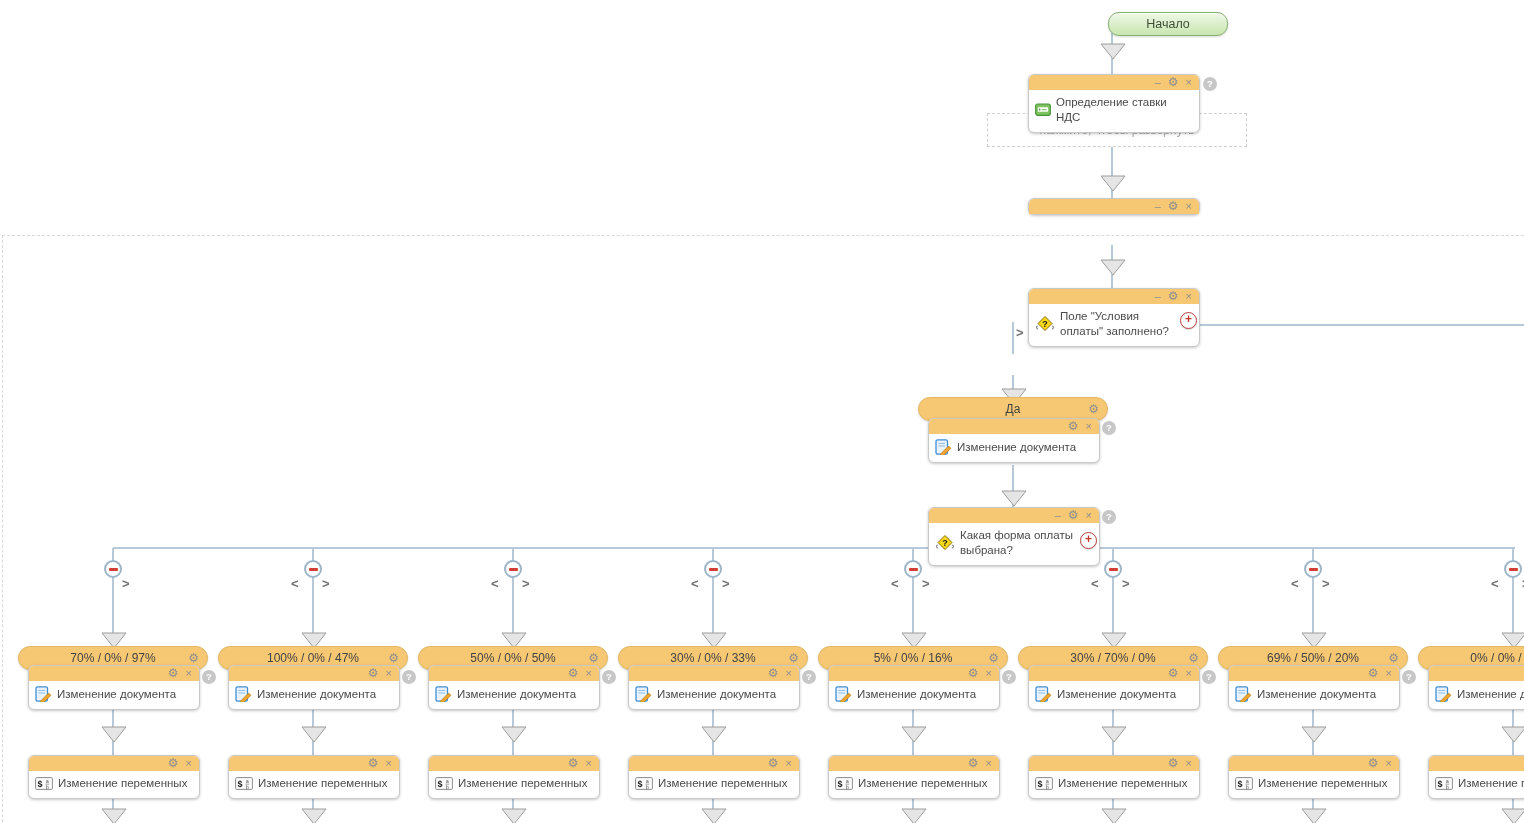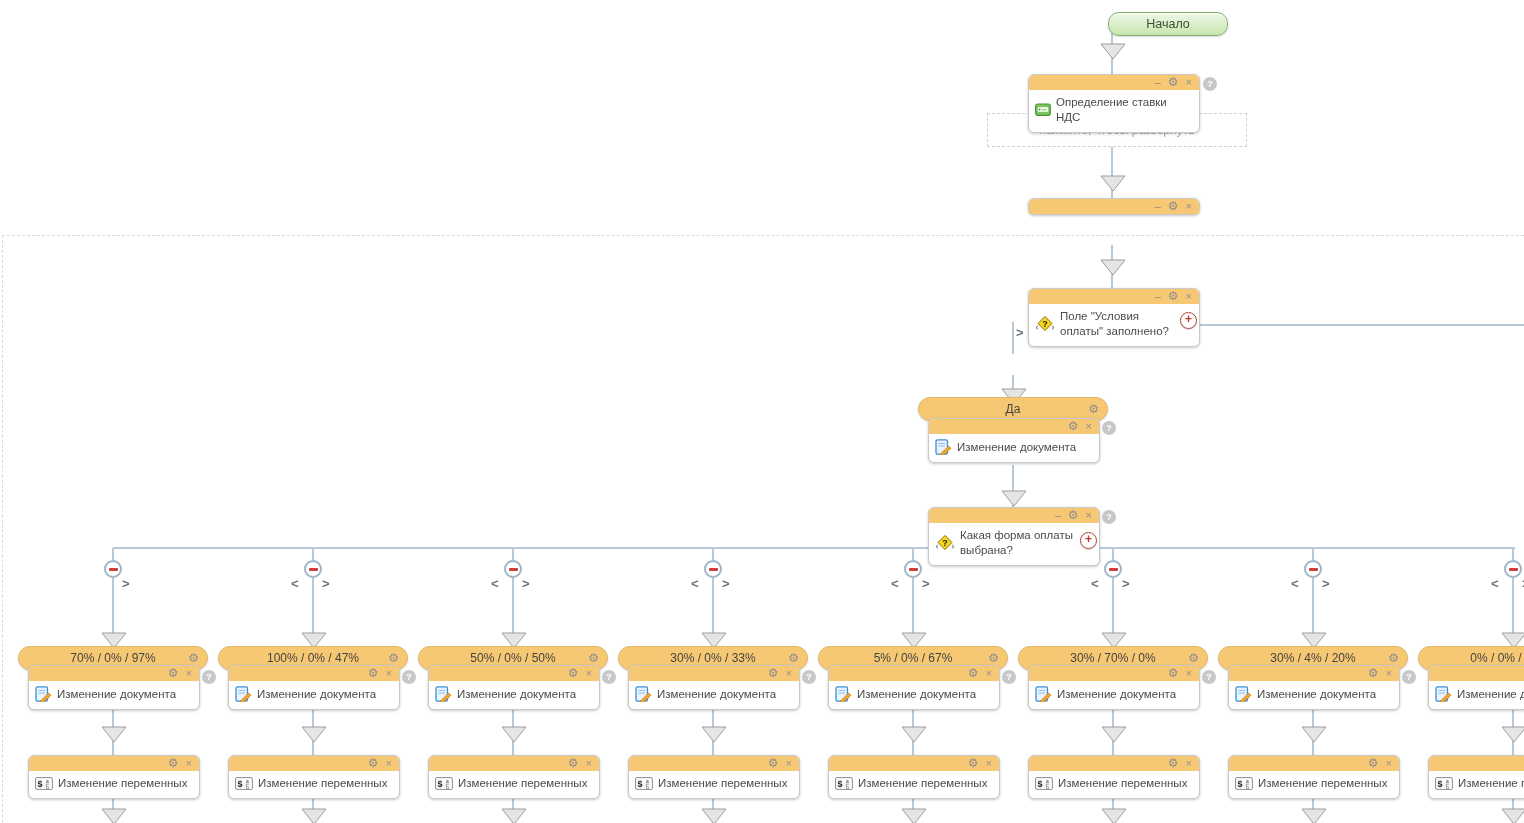--- a/index.html
+++ b/index.html
@@ -418,21 +418,21 @@
       </svg>
   </div>
     <div class="branch" style="left: 818px;">
     <div class="line branch-vline"></div>
     <div class="minus-circle">
         <span class="minus-bar"></span>
       </div>
     <span class="chev chev-left">&lt;</span>
     <span class="chev chev-right">&gt;</span>
     <div class="pill">
-      <span class="pill-text">5% / 0% / 67%</span>
+      <span class="pill-text">5% / 0% / 16%</span>
       <span class="pill-gear">⚙</span>
     </div>
     <svg class="tri tri-1" width="26" height="17" viewBox="0 0 26 17">
         <polygon points="1,1 25,1 13,16" fill="#e5e5e5" stroke="#9d9d9d" stroke-linejoin="round"></polygon>
       </svg>
     <div class="card doc-card">
       <div class="card-header">
         <span class="hicon gear">⚙</span>
         <span class="hicon">×</span>
       </div>
@@ -532,21 +532,21 @@
       </svg>
   </div>
     <div class="branch" style="left: 1218px;">
     <div class="line branch-vline"></div>
     <div class="minus-circle">
         <span class="minus-bar"></span>
       </div>
     <span class="chev chev-left">&lt;</span>
     <span class="chev chev-right">&gt;</span>
     <div class="pill">
-      <span class="pill-text">30% / 4% / 20%</span>
+      <span class="pill-text">69% / 50% / 20%</span>
       <span class="pill-gear">⚙</span>
     </div>
     <svg class="tri tri-1" width="26" height="17" viewBox="0 0 26 17">
         <polygon points="1,1 25,1 13,16" fill="#e5e5e5" stroke="#9d9d9d" stroke-linejoin="round"></polygon>
       </svg>
     <div class="card doc-card">
       <div class="card-header">
         <span class="hicon gear">⚙</span>
         <span class="hicon">×</span>
       </div>

